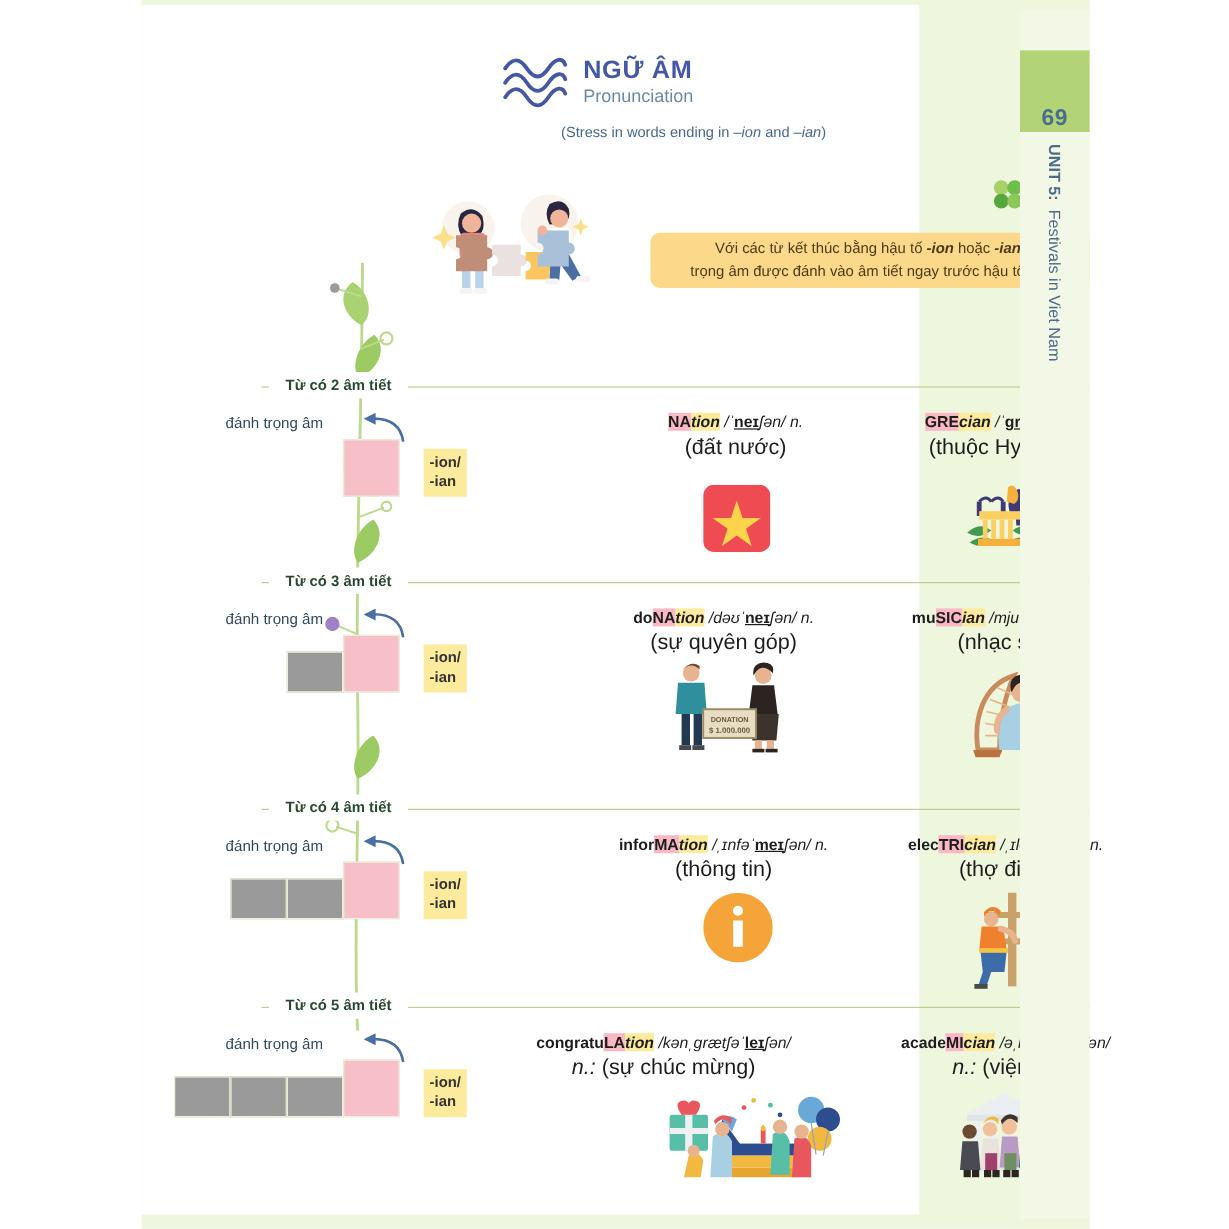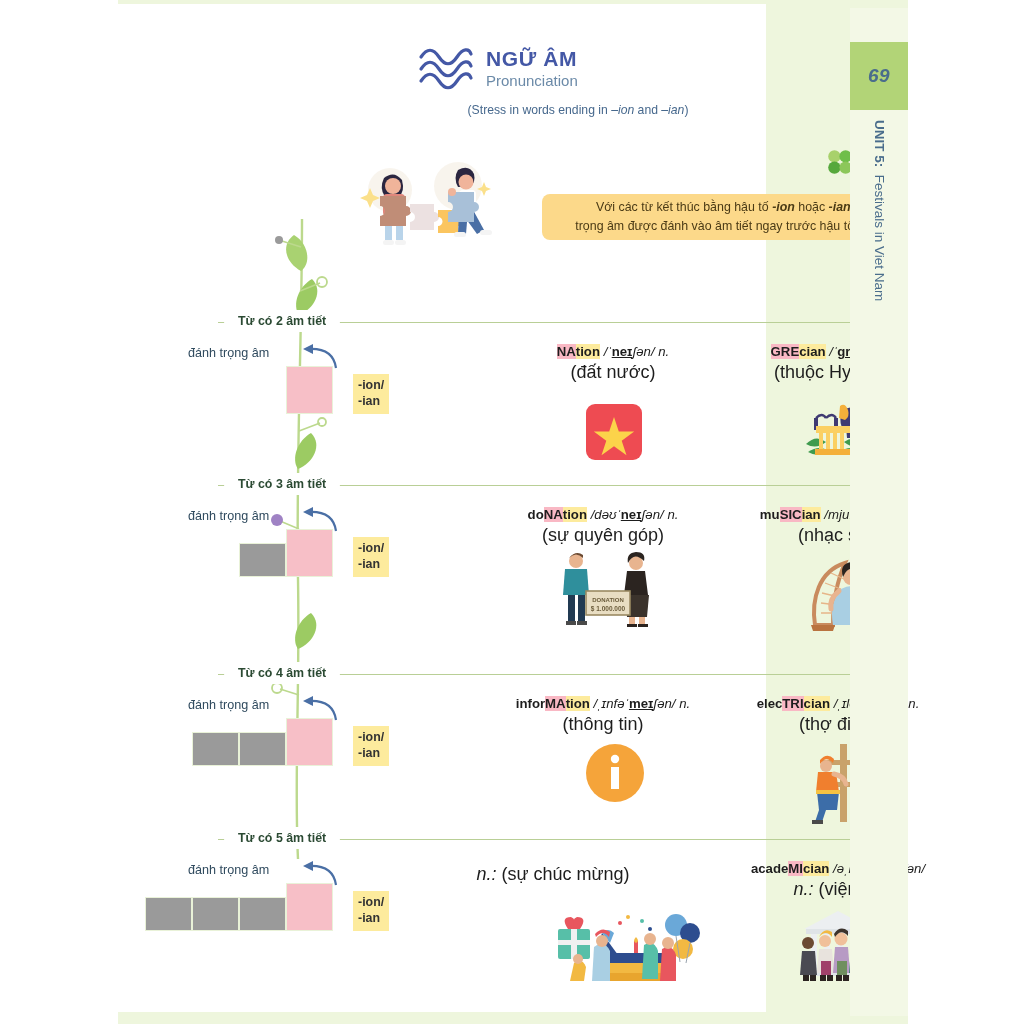--- a/index.html
+++ b/index.html
@@ -23,21 +23,21 @@
   }
 
   
   .page-tab{
     position:absolute;right:0px;top:8px;width:58px;height:1008px;
     background:#f3f8e6;
   }
   .page-num-box{
     position:absolute;left:0;top:34px;width:58px;height:68px;
     background:#b2d477;
-    display:flex;align-items:center;justify-content:center;font-style:italic;
+    display:flex;align-items:flex-end;justify-content:center;
   }
   .page-num{
     font-size:19px;font-weight:bold;color:#4a6d8c;letter-spacing:.5px;
   }
   .unit-vert{
     position:absolute;left:0;top:108px;width:58px;height:400px;
     display:flex;align-items:flex-start;justify-content:center;
   }
   .unit-vert span{
     writing-mode:vertical-rl;
@@ -106,21 +106,21 @@
     background:#fdeb9d;color:#333;font-weight:bold;font-size:12.4px;
     padding:3px 5px 4px 5px;line-height:1.35;text-align:left;
     margin-left:20px;align-self:flex-end;
   }
 
   
   .word{position:absolute;text-align:center;color:#1d1d1d;}
   .w-main{font-size:13.2px;white-space:nowrap;}
   .w-main b{font-weight:bold;}
   .hl-pink{background:#f9b8c4;}
-  .hl-yellow{background:#fdeb9d;}
+  .hl-yellow{background:#fdeb9d;font-style:italic;}
   .ipa{font-style:italic;font-weight:normal;}
   .ipa u{text-decoration:underline;font-weight:bold;font-style:normal;}
   .pos{font-style:italic;}
   .w-mean{font-size:18px;margin-top:3px;white-space:nowrap;}
 
   .illo{position:absolute;}
 </style>
 </head>
 <body>
 
@@ -384,20 +384,21 @@
           <div class="blk"></div>
           <div class="blk"></div>
           <div class="blk pink"></div>
           <div class="suffix">
             <div>-ion/</div>
             <div>-ian</div>
           </div>
         </div>
 
         <div class="word" style="left:265px;top:22px;width:340px">
+          <div class="w-main"><b><span>congratu</span><span class="hl-pink">LA</span><span class="hl-yellow">tion</span></b> <span class="ipa"><span>/kənˌɡrætʃəˈ</span><u>leɪ</u><span>ʃən/</span></span></div>
           <div class="w-mean"><span class="pos">n.:</span> <span>(sự chúc mừng)</span></div>
         </div>
         <svg class="illo" style="left:432px;top:68px;width:150px;height:78px" viewBox="0 0 150 78">
           <rect x="8" y="22" width="32" height="30" rx="2" fill="#57bfa8"></rect>
           <rect x="21" y="22" width="6" height="30" fill="#f0f0f0"></rect>
           <rect x="8" y="33" width="32" height="5" fill="#f0f0f0"></rect>
           <path d="M18 22 q-8 -12 3 -12 q6 2 3 12z" fill="#e8565e"></path>
           <path d="M30 22 q8 -12 -3 -12 q-6 2 -3 12z" fill="#e8565e"></path>
           <path d="M52 26 l16 22 -24 4z" fill="#2d4d8f"></path>
           <path d="M52 26 q6 -6 12 0 l-4 10z" fill="#6aa8d8"></path>

